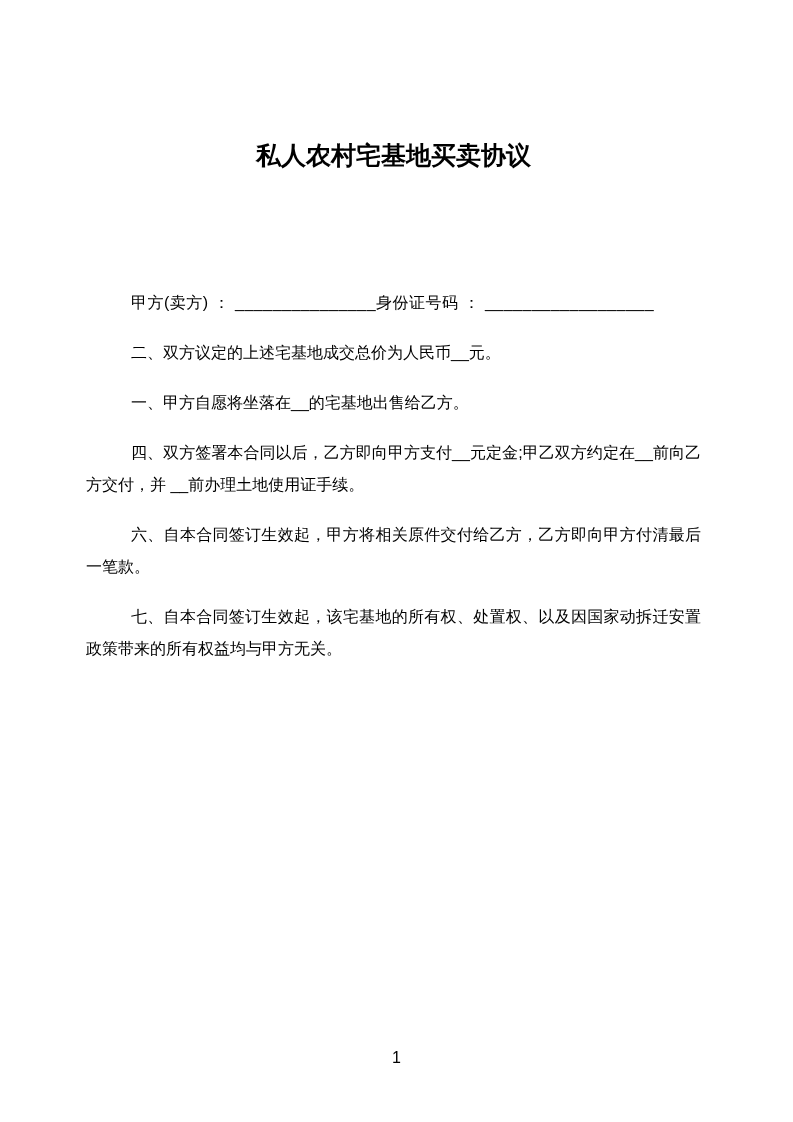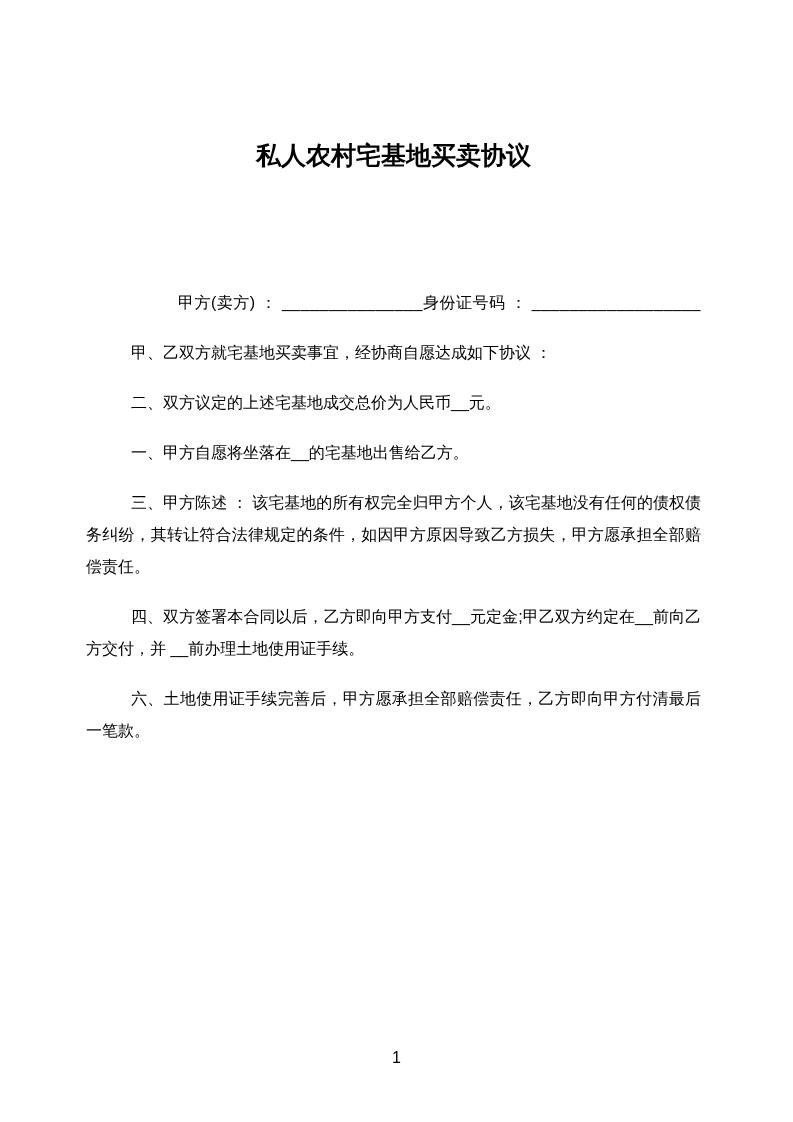--- a/index.html
+++ b/index.html
@@ -37,21 +37,21 @@
     line-height: 32px;
     margin: 0 0 18px 0;
     text-align: justify;
     text-indent: 45px;
     word-break: break-all;
   }
   .para.first-para {
     margin-top: 117px;
   }
   .para.party {
-    text-align: right;
+    text-align: left;
     letter-spacing: 0.5px;
   }
   .page-number {
     position: absolute;
     left: 0;
     right: 0;
     top: 1048px;
     text-align: center;
     font-size: 16px;
     line-height: 20px;
@@ -59,23 +59,22 @@
 </style>
 </head>
 <body>
 
 <div class="page">
   <div class="content">
     <h1 class="doc-title">私人农村宅基地买卖协议</h1>
 
     <p class="para party first-para">甲方(卖方) ： _______________身份证号码 ： __________________</p>
 
-    <p class="para">甲、乙双方就宅基地买卖事宜，经协商自愿达成如下协议 ：</p>
 
     <p class="para">二、双方议定的上述宅基地成交总价为人民币__元。</p>
     <p class="para">一、甲方自愿将坐落在__的宅基地出售给乙方。</p>
-    <p class="para">三、甲方陈述 ： 该宅基地的所有权完全归甲方个人，该宅基地没有任何的债权债务纠纷，其转让符合法律规定的条件，如因甲方原因导致乙方损失，甲方愿承担全部赔偿责任。</p>
     <p class="para">四、双方签署本合同以后，乙方即向甲方支付__元定金;甲乙双方约定在__前向乙方交付，并 __前办理土地使用证手续。</p>
-    <p class="para">六、土地使用证手续完善后，甲方愿承担全部赔偿责任，乙方即向甲方付清最后一笔款。</p>
+    <p class="para">六、自本合同签订生效起，甲方将相关原件交付给乙方，乙方即向甲方付清最后一笔款。</p>
+    <p class="para">七、自本合同签订生效起，该宅基地的所有权、处置权、以及因国家动拆迁安置政策带来的所有权益均与甲方无关。</p>
   </div>
 
   <div class="page-number">1</div>
 </div>
 
 </body></html>

